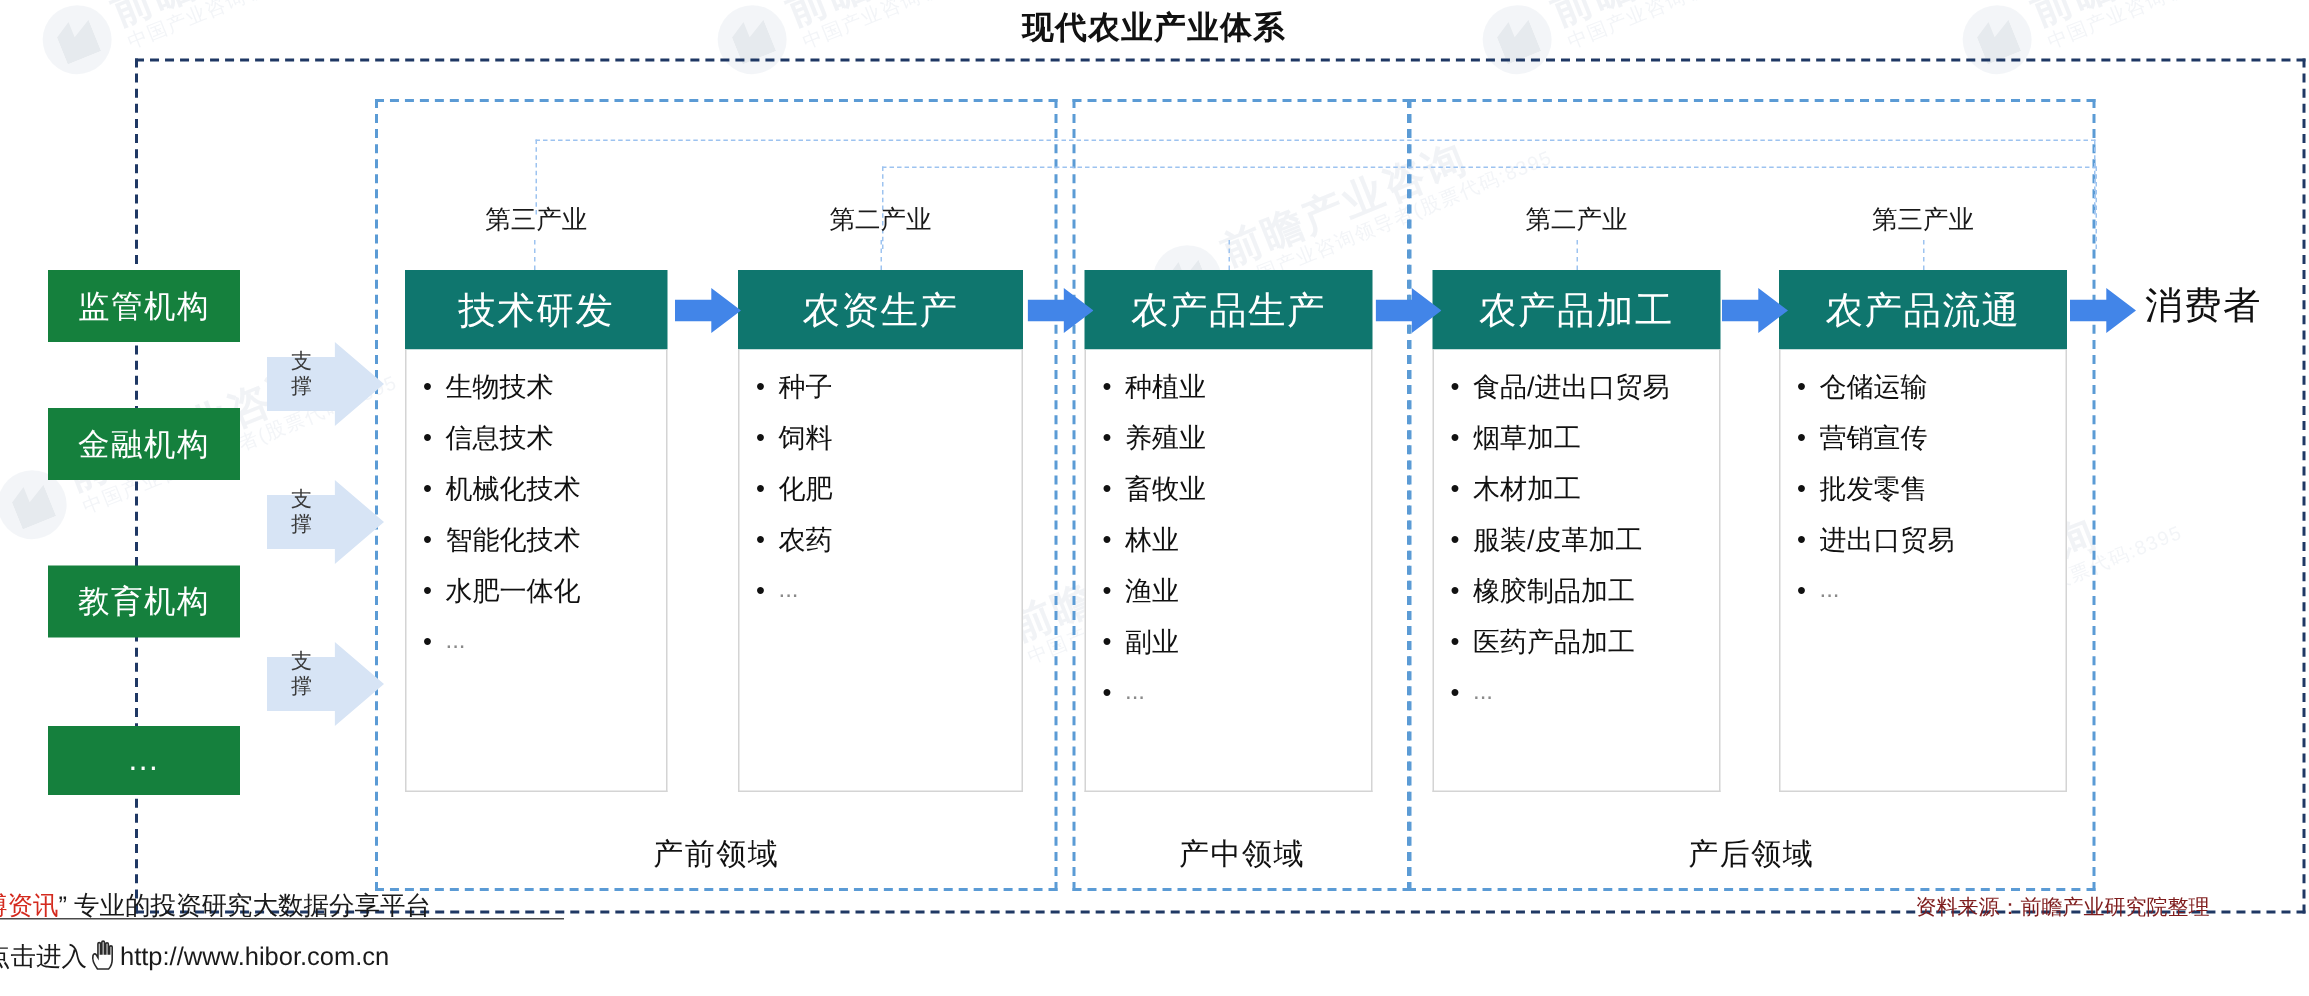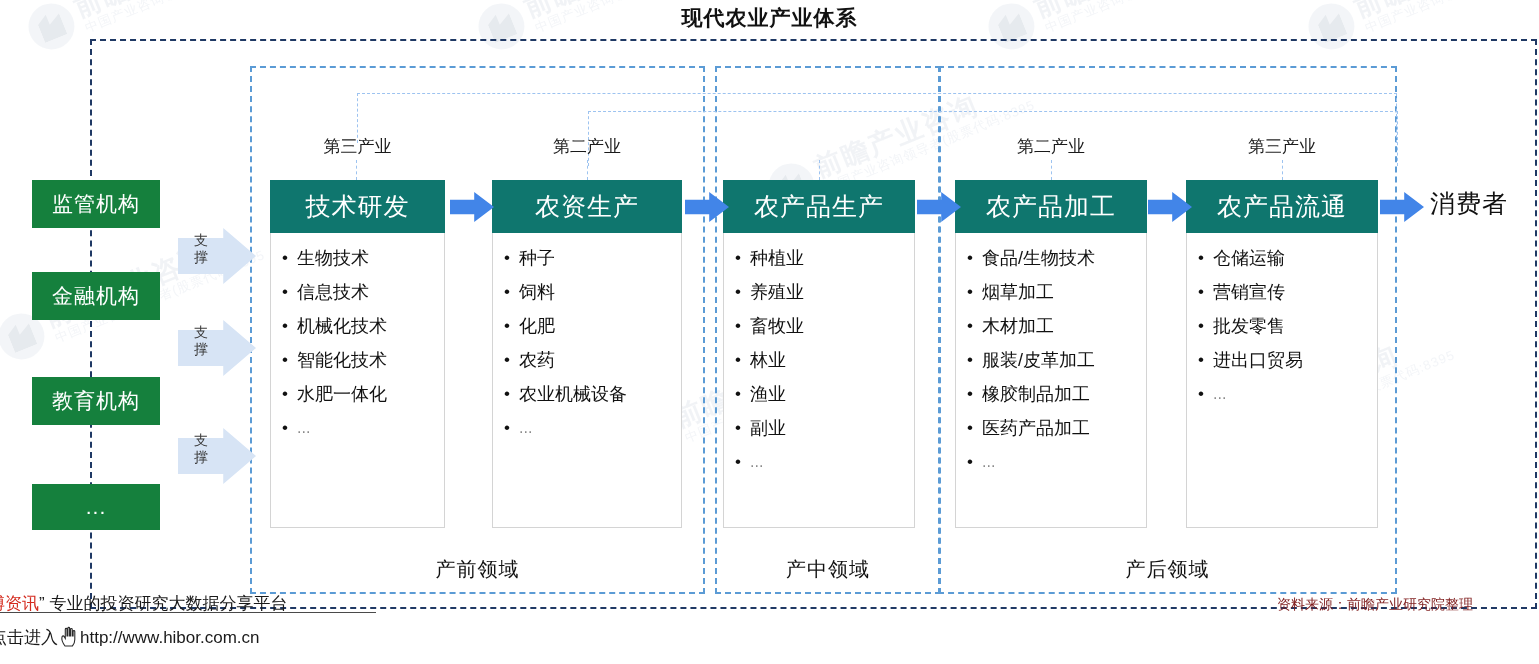--- a/index.html
+++ b/index.html
@@ -255,21 +255,20 @@
 
   <div class="col c1">
     <div class="sector">第二产业</div>
     <div class="head">农资生产</div>
     <div class="body">
       <ul>
           <li>种子</li>
           <li>饲料</li>
           <li>化肥</li>
           <li>农药</li>
-          <li>农业机械设备</li>
           <li class="ellip">...</li>
         </ul>
     </div>
   </div>
 
   <div class="col c2">
     <div class="head">农产品生产</div>
     <div class="body">
       <ul>
           <li>种植业</li>
@@ -281,21 +280,21 @@
           <li class="ellip">...</li>
         </ul>
     </div>
   </div>
 
   <div class="col c3">
     <div class="sector">第二产业</div>
     <div class="head">农产品加工</div>
     <div class="body">
       <ul>
-          <li>食品/生物技术</li>
+          <li>食品/进出口贸易</li>
           <li>烟草加工</li>
           <li>木材加工</li>
           <li>服装/皮革加工</li>
           <li>橡胶制品加工</li>
           <li>医药产品加工</li>
           <li class="ellip">...</li>
         </ul>
     </div>
   </div>
 

